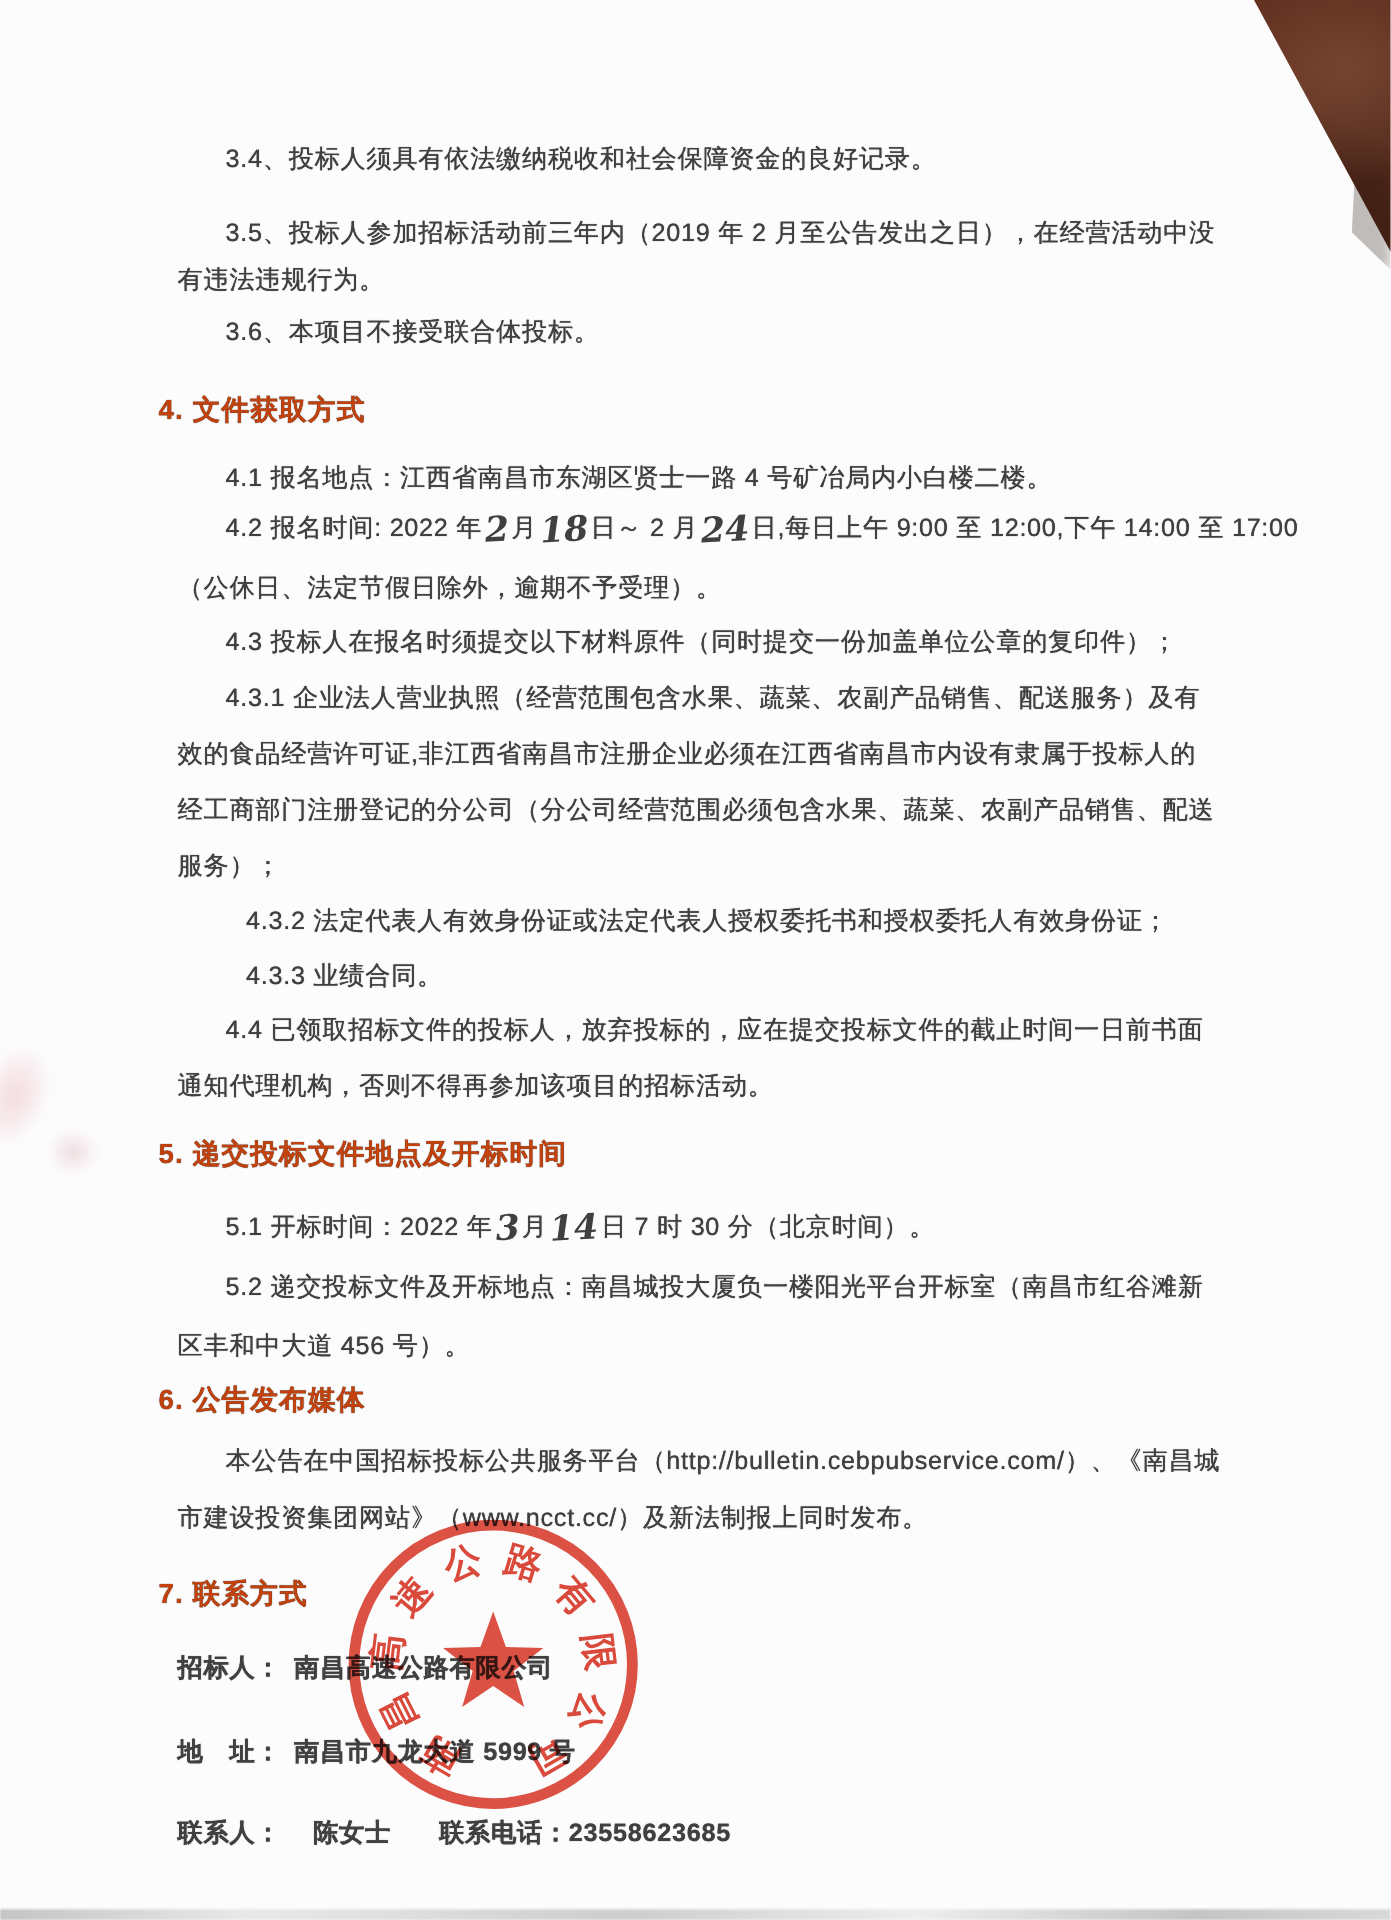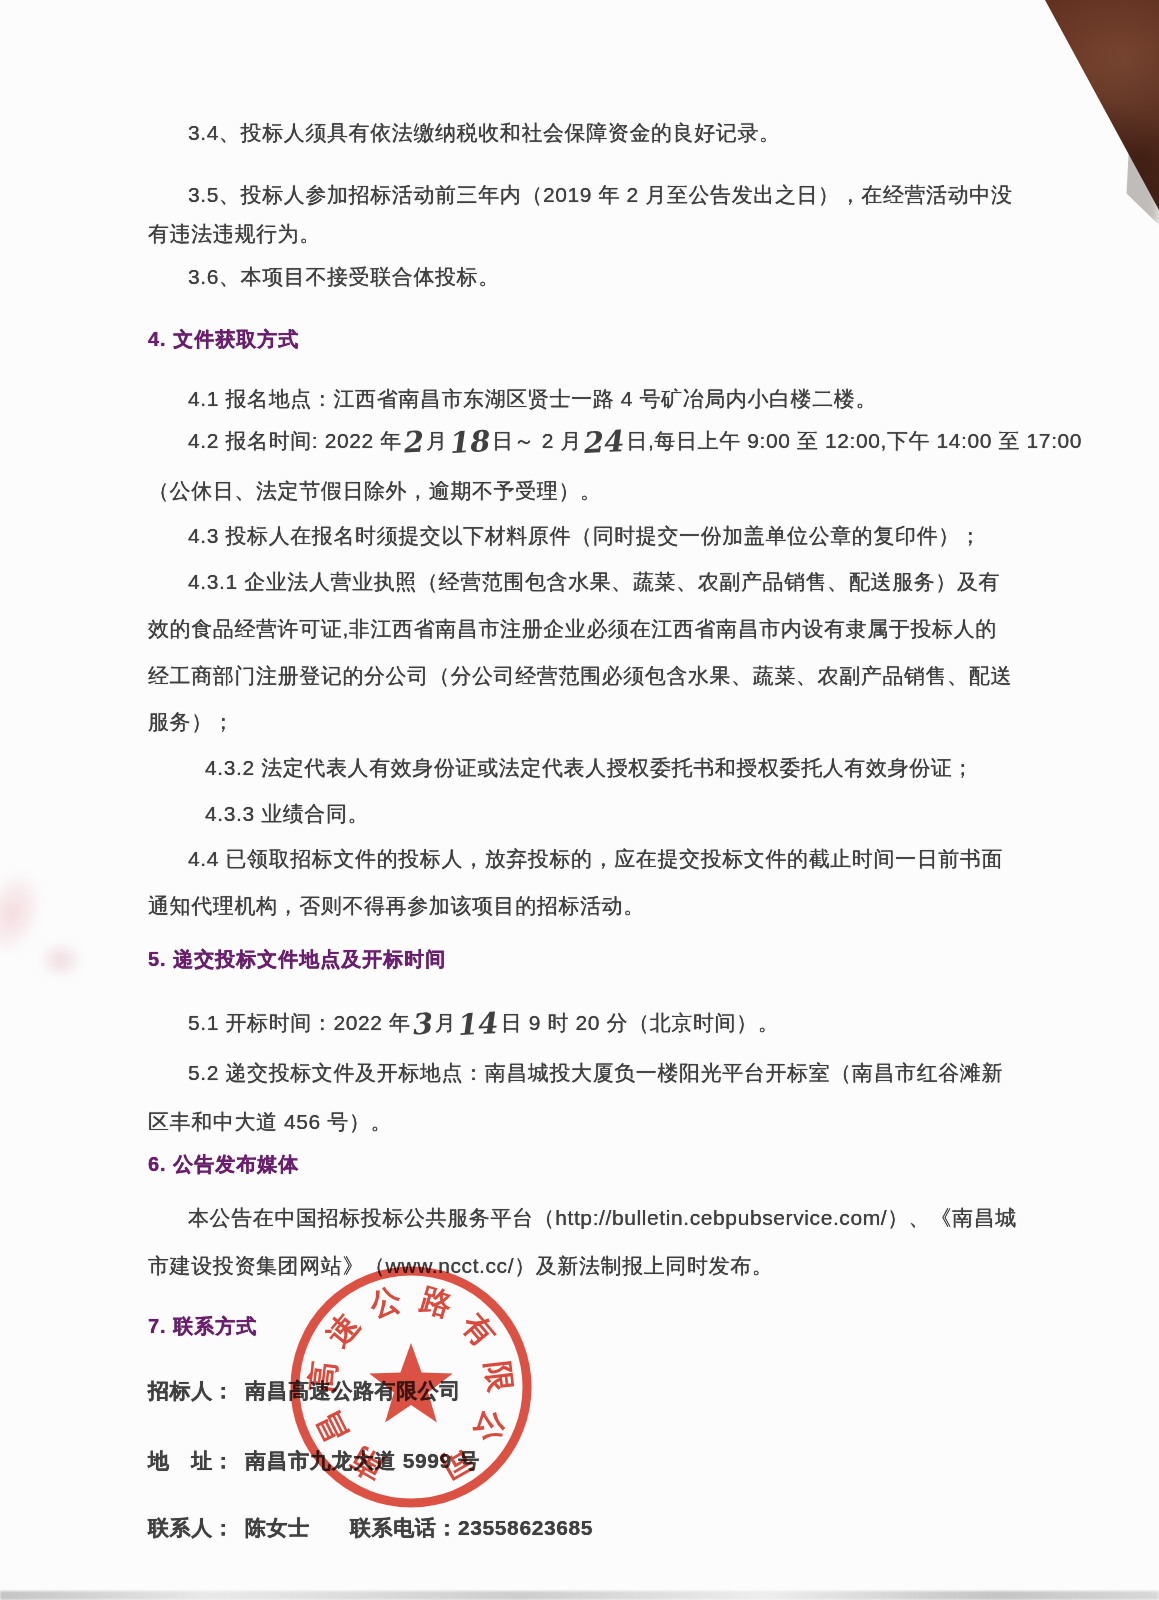--- a/index.html
+++ b/index.html
@@ -13,22 +13,22 @@
   
   .ln{
     position:absolute;left:148px;width:900px;height:32px;
     font-size:21px;line-height:30px;letter-spacing:.6px;
     white-space:nowrap;color:#404040;
     text-shadow:0 0 .7px #2a2a2a;
   }
   .ind{padding-left:40px;}
   .ind2{padding-left:57px;}
   .hd{
-    position:absolute;left:148px;height:36px;white-space:nowrap;
-    font-size:20px;font-weight:bold;letter-spacing:1px;color:#701a75;
+    position:absolute;left:132px;height:36px;white-space:nowrap;
+    font-size:23px;font-weight:bold;letter-spacing:1px;color:#c2410c;
     text-shadow:0 0 .8px #111;
   }
   .hw{
     font-family:"DejaVu Serif",serif;font-style:italic;font-weight:bold;
     font-size:29px;letter-spacing:0;display:inline-block;
     position:relative;top:4px;transform:rotate(-3deg);
     text-shadow:none;line-height:0;padding:0 2px;
   }
   .r1{top:118px}.r2{top:180px}.r3{top:219px}.r4{top:262px}
   .h4{top:326px}
@@ -36,21 +36,21 @@
   .r9{top:567px}.r10{top:614px}.r11{top:661px}.r12{top:707px}
   .r13{top:753px}.r14{top:799px}.r15{top:844px}.r16{top:891px}
   .h5{top:946px}
   .r17{top:1008px}.r18{top:1058px}.r19{top:1107px}
   .h6{top:1151px}
   .r20{top:1203px}.r21{top:1251px}
   .h7{top:1313px}
   .c1{top:1376px}.c2{top:1446px}.c3{top:1513px}
   .contact-row{font-weight:bold;}
   .clabel{display:inline-block;width:97px;font-weight:bold;}
-  .cval-name{display:inline-block;width:105px;font-weight:bold;}
+  .cval-name{display:inline-block;width:105px;font-weight:bold;margin-left:16px;}
   
   .stamp{
     position:absolute;left:283px;top:1259px;width:256px;height:256px;
     mix-blend-mode:multiply;opacity:.92;filter:blur(.4px);
   }
   
   .smudge1{
     position:absolute;left:-18px;top:868px;width:60px;height:90px;
     background:radial-gradient(ellipse at center,rgba(222,130,145,.28),rgba(222,130,145,0) 70%);
     filter:blur(3px);transform:rotate(20deg);
@@ -107,21 +107,21 @@
   <div class="ln ind r9">4.3.1 企业法人营业执照（经营范围包含水果、蔬菜、农副产品销售、配送服务）及有</div>
   <div class="ln r10">效的食品经营许可证,非江西省南昌市注册企业必须在江西省南昌市内设有隶属于投标人的</div>
   <div class="ln r11">经工商部门注册登记的分公司（分公司经营范围必须包含水果、蔬菜、农副产品销售、配送</div>
   <div class="ln r12">服务）；</div>
   <div class="ln ind2 r13">4.3.2 法定代表人有效身份证或法定代表人授权委托书和授权委托人有效身份证；</div>
   <div class="ln ind2 r14">4.3.3 业绩合同。</div>
   <div class="ln ind r15">4.4 已领取招标文件的投标人，放弃投标的，应在提交投标文件的截止时间一日前书面</div>
   <div class="ln r16">通知代理机构，否则不得再参加该项目的招标活动。</div>
 
   <div class="hd h5">5. 递交投标文件地点及开标时间</div>
-  <div class="ln ind r17"><span>5.1 开标时间：2022 年</span><span class="hw">3</span><span>月</span><span class="hw">14</span><span>日 9 时 20 分（北京时间）。</span></div>
+  <div class="ln ind r17"><span>5.1 开标时间：2022 年</span><span class="hw">3</span><span>月</span><span class="hw">14</span><span>日 7 时 30 分（北京时间）。</span></div>
   <div class="ln ind r18">5.2 递交投标文件及开标地点：南昌城投大厦负一楼阳光平台开标室（南昌市红谷滩新</div>
   <div class="ln r19">区丰和中大道 456 号）。</div>
 
   <div class="hd h6">6. 公告发布媒体</div>
   <div class="ln ind r20">本公告在中国招标投标公共服务平台（http://bulletin.cebpubservice.com/）、《南昌城</div>
   <div class="ln r21">市建设投资集团网站》（www.ncct.cc/）及新法制报上同时发布。</div>
 
   <div class="hd h7">7. 联系方式</div>
   <div class="ln c1 contact-row"><span class="clabel">招标人：</span><span>南昌高速公路有限公司</span></div>
   <div class="ln c2 contact-row"><span class="clabel">地　址：</span><span>南昌市九龙大道 5999 号</span></div>

